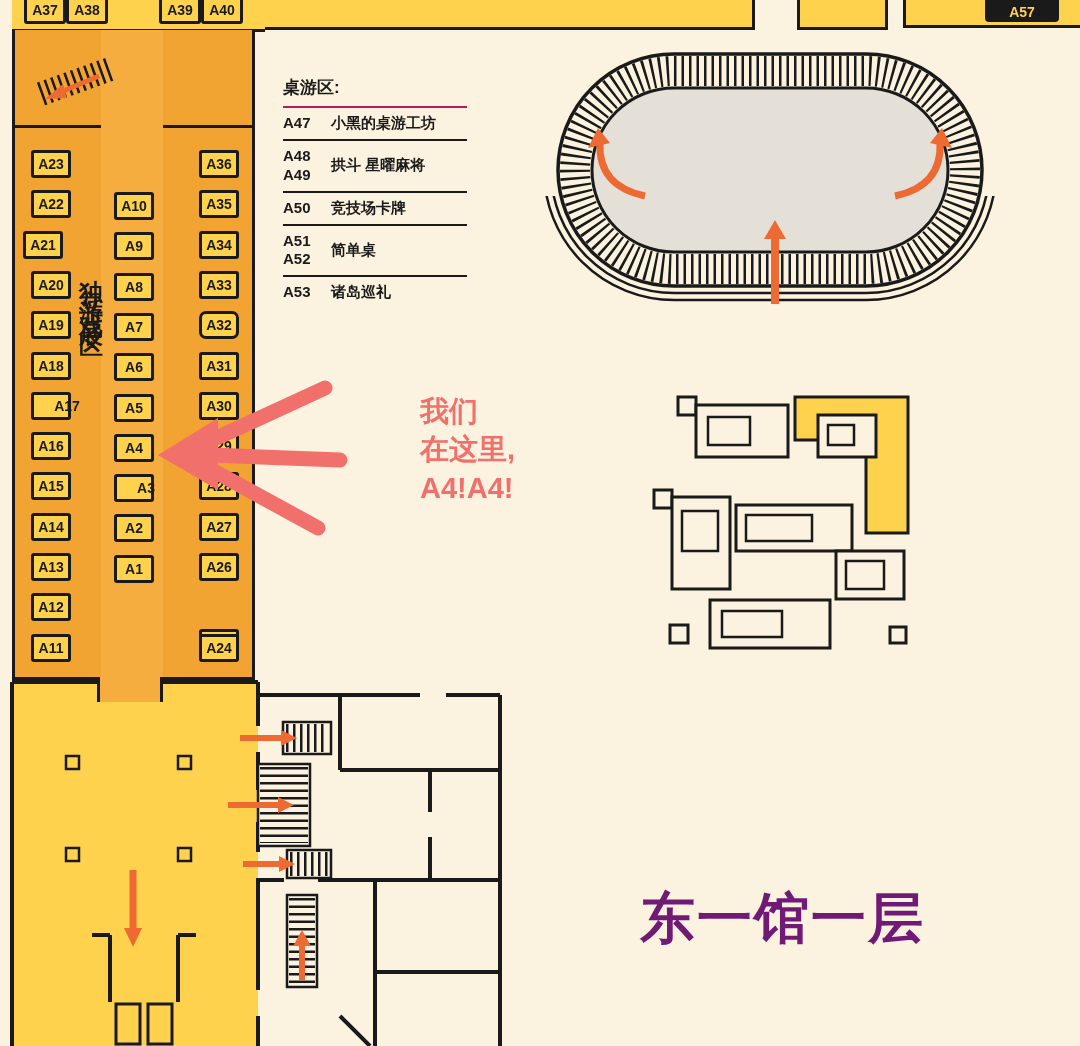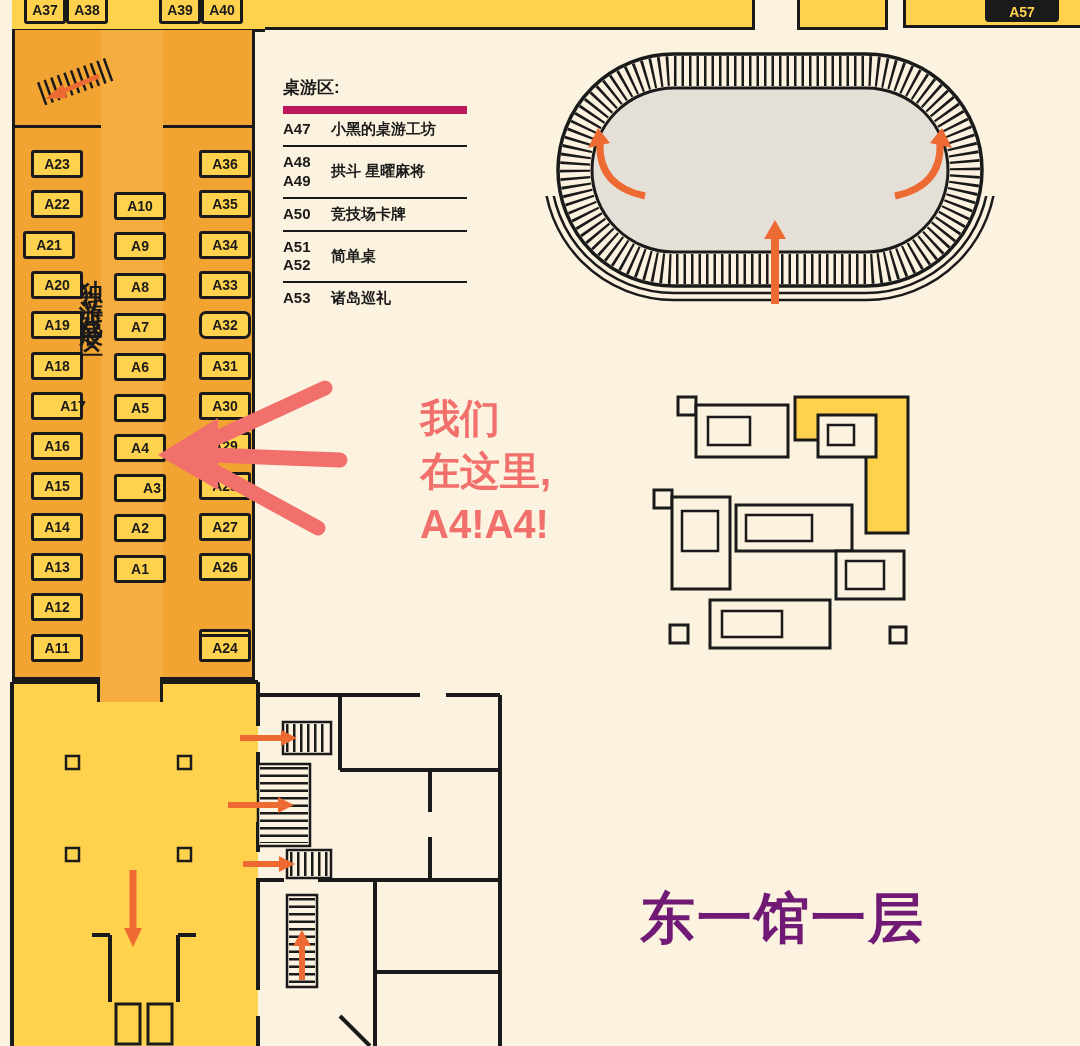--- a/index.html
+++ b/index.html
@@ -9,50 +9,50 @@
   
   .band{position:absolute;top:0;height:30px;background:#FFD24D;border-bottom:3px solid #1a1a1a;box-sizing:border-box;z-index:2;}
   #band-left{left:12px;width:253px;height:32px;}
   #band-mid-a{left:265px;width:490px;border-right:3px solid #1a1a1a;}
   #band-mid-b{left:797px;width:91px;border-left:3px solid #1a1a1a;border-right:3px solid #1a1a1a;}
   #band-right{left:903px;width:177px;height:28px;border-left:3px solid #1a1a1a;}
   #booth-a57{position:absolute;left:985px;top:-4px;width:74px;height:26px;background:#1a1a1a;border-radius:4px;color:#FFD24D;
     font-size:14px;font-weight:700;display:flex;align-items:flex-end;justify-content:center;z-index:3;padding-bottom:2px;box-sizing:border-box;}
 
   
-  .booth{position:absolute;width:52px;height:28px;background:#FFD24D;border:3px solid #1a1a1a;border-radius:3px;
+  .booth{position:absolute;width:40px;height:28px;background:#FFD24D;border:3px solid #1a1a1a;border-radius:3px;
     display:flex;align-items:center;justify-content:center;font-size:14px;font-weight:700;color:#1a1a1a;box-sizing:border-box;z-index:4;}
   .band-booth{height:32px;width:42px;z-index:3;align-items:flex-end;padding-bottom:3px;}
 
   
   #indie-zone{position:absolute;left:12px;top:30px;width:243px;height:650px;background:#F2A432;
     border:3px solid #1a1a1a;border-top:none;box-sizing:border-box;z-index:2;}
   #zone-corridor{position:absolute;left:86px;top:0;width:62px;height:650px;background:#F5AD3F;}
   .zone-wall{position:absolute;height:3px;background:#1a1a1a;}
   #zone-wall-a{left:0;top:95px;width:86px;}
   #zone-wall-b{left:148px;top:95px;width:92px;}
   #zone-label{position:absolute;left:60px;top:230px;writing-mode:vertical-rl;text-orientation:upright;
     font-size:24px;font-weight:800;letter-spacing:11px;color:#1a1a1a;z-index:4;}
   #corridor-below{position:absolute;left:97px;top:677px;width:66px;height:25px;background:#F5AD3F;
     border-left:3px solid #1a1a1a;border-right:3px solid #1a1a1a;box-sizing:border-box;z-index:3;}
 
   
   #legend{position:absolute;left:283px;top:76px;width:184px;z-index:2;}
-  .legend-title{font-size:17px;font-weight:800;padding-bottom:7px;border-bottom:8px solid #be185d;}
+  .legend-title{font-size:17px;font-weight:800;padding-bottom:7px;border-bottom:2px solid #be185d;}
   .legend-row{display:flex;align-items:center;padding:6px 0;border-bottom:2px solid #1a1a1a;}
   .legend-row:last-child{border-bottom:none;}
   .legend-code{width:48px;font-weight:700;font-size:15px;white-space:pre-line;line-height:1.25;}
   .legend-name{font-size:15px;font-weight:600;}
 
   
   .layer{position:absolute;z-index:1;}
   #pink-arrow-svg{z-index:6;}
 
   
-  #annotation-text{position:absolute;left:420px;top:392px;font-size:40px;font-weight:700;color:#F1706C;
+  #annotation-text{position:absolute;left:420px;top:392px;font-size:29px;font-weight:700;color:#F1706C;
     line-height:1.32;white-space:pre-line;z-index:6;}
 
   
   #hall-label{position:absolute;left:640px;top:882px;font-size:55px;font-weight:900;color:#701a75;letter-spacing:2px;z-index:2;}
 </style>
 </head>
 <body>
 
 <div id="stage">
 

